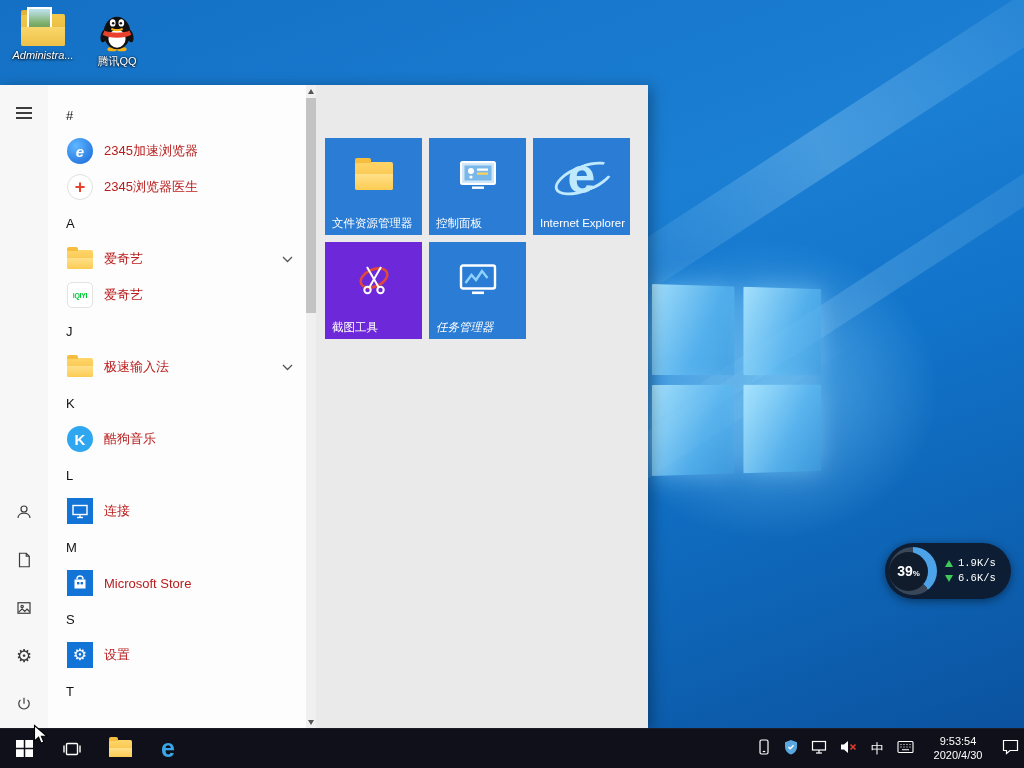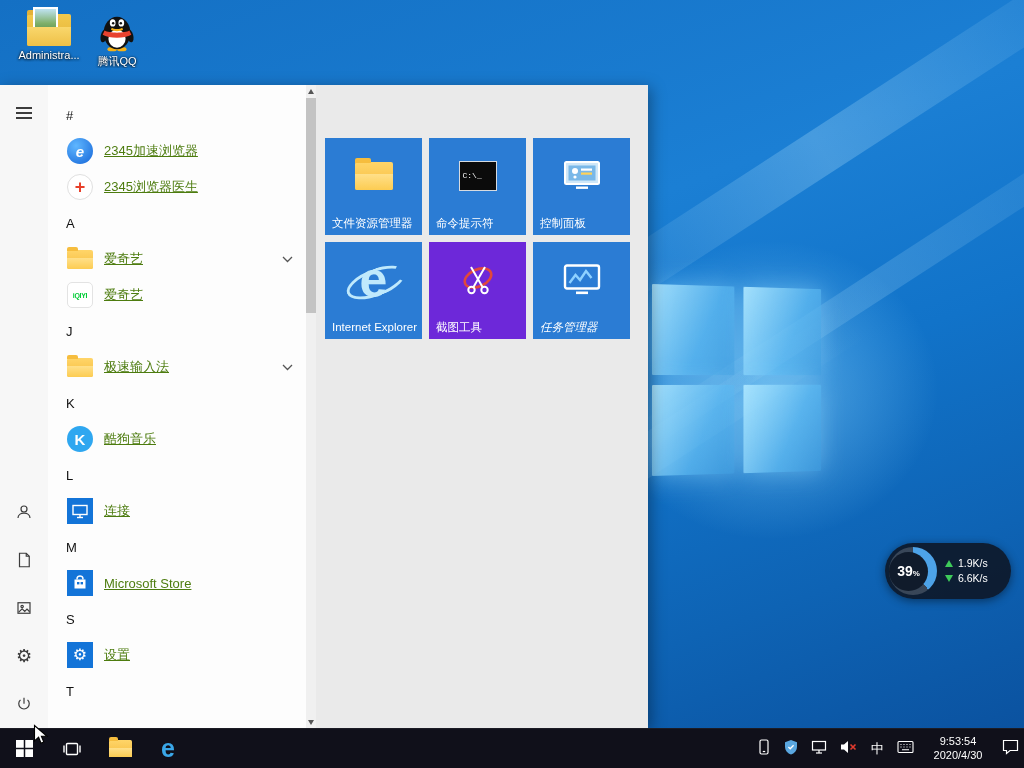--- a/index.html
+++ b/index.html
@@ -42,21 +42,21 @@
   .rail-btn{width:48px;height:48px;display:flex;align-items:center;justify-content:center;
     background:none;border:none;padding:0;cursor:pointer;}
   .rail-top{position:absolute;top:4px;left:0;}
   .rail-bottom{position:absolute;bottom:0;left:0;}
   .hb span{display:block;width:16px;height:2px;background:#3c3c3c;margin:3px 0;}
   .rail-gear{font-size:18px;color:#3c3c3c;line-height:1;}
 
   .app-list{flex:0 0 258px;padding-top:12px;box-sizing:border-box;overflow:hidden;background:#fdfdfd;}
   .al-row{height:36px;display:flex;align-items:center;padding:0 13px 0 18px;box-sizing:border-box;cursor:default;}
   .al-header span{font-size:13px;color:#111;}
-  .al-label{font-size:13px;color:#4d7c0f;margin-left:10px;white-space:nowrap;text-decoration:underline;}
+  .al-label{font-size:13px;color:#b91c1c;margin-left:10px;white-space:nowrap;}
   .al-chevron{margin-left:auto;display:flex;align-items:center;}
   .ic{width:28px;height:28px;flex:0 0 28px;display:flex;align-items:center;justify-content:center;position:relative;}
   .ic-ball{width:26px;height:26px;border-radius:50%;display:flex;align-items:center;justify-content:center;font-weight:bold;}
   .ic-2345b{background:radial-gradient(circle at 35% 30%,#5fb7ff,#1565d8);color:#fff;font-size:15px;font-style:italic;}
   .ic-2345d{background:#fff;border:1px solid #e0e0e0;color:#e8402a;font-size:18px;box-sizing:border-box;}
   .ic-kugou{background:#2fa7f0;color:#fff;font-size:15px;}
   .ic-folder{width:26px;height:19px;position:relative;border-radius:2px;background:linear-gradient(#ffd569,#f6bd3e);}
   .ic-folder::before{content:"";position:absolute;top:-3px;left:0;width:11px;height:4px;background:#f6bd3e;border-radius:2px 2px 0 0;}
   .ic-folder::after{content:"";position:absolute;left:0;right:0;bottom:0;height:11px;background:linear-gradient(#ffe08a,#fccc52);border-radius:0 0 2px 2px;}
   .ic-iqiyi{width:26px;height:26px;background:#fff;border:1px solid #e3e3e3;border-radius:5px;box-sizing:border-box;
@@ -101,21 +101,21 @@
   
   .speed-widget{position:absolute;left:885px;top:543px;width:126px;height:56px;z-index:10;
     background:rgba(14,21,34,.88);border-radius:28px;display:flex;align-items:center;
     box-shadow:0 2px 10px rgba(0,0,0,.45);cursor:pointer;}
   .ring{width:48px;height:48px;border-radius:50%;margin-left:4px;flex:0 0 48px;
     display:flex;align-items:center;
     background:conic-gradient(#4da3e8 39%,rgba(255,255,255,.18) 0);}
   .ring-inner{width:39px;height:39px;border-radius:50%;background:#101b2b;color:#fff;
     display:flex;align-items:baseline;justify-content:center;font-weight:bold;font-size:14px;padding-top:11px;box-sizing:border-box;}
   .ring-inner small{font-size:8px;font-weight:bold;}
-  .speeds{margin-left:8px;font-size:10.5px;color:#fff;}
+  .speeds{margin-left:8px;font-size:10.5px;color:#fff;font-family:Liberation Mono, monospace;}
   .speed-row{display:flex;align-items:center;gap:5px;line-height:15px;}
   .arr-up{width:0;height:0;border-left:4px solid transparent;border-right:4px solid transparent;border-bottom:7px solid #3ecb5a;}
   .arr-down{width:0;height:0;border-left:4px solid transparent;border-right:4px solid transparent;border-top:7px solid #3ecb5a;}
 
   .cursor{position:absolute;left:33px;top:724px;z-index:999;pointer-events:none;}
   svg.ln{stroke:#3c3c3c;stroke-width:1.6;fill:none;}
 </style>
 </head>
 <body>
 
@@ -124,21 +124,21 @@
   <div class="beam beam-1"></div>
   <div class="beam beam-2"></div>
   <div class="beam beam-3"></div>
   <div class="win-logo">
     <div class="win-pane"></div>
     <div class="win-pane"></div>
     <div class="win-pane"></div>
     <div class="win-pane"></div>
   </div>
 
-  <div class="dicon" style="left:16px;top:8px;">
+  <div class="dicon" style="left:10px;top:8px;font-style:italic;">
     <div class="admin-folder">
       <div class="admin-photo"></div>
     </div>
     <div class="dicon-label">Administra...</div>
   </div>
 
   <div class="dicon" style="left:84px;top:8px;">
     <div style="height:44px;display:flex;align-items:flex-end;justify-content:center;">
       <svg width="42" height="42" viewBox="0 0 44 44">
         <ellipse cx="8.5" cy="27" rx="3.5" ry="7" fill="#111" transform="rotate(16 8.5 27)"></ellipse>
@@ -356,26 +356,20 @@
       </div>
   </div>
 
   <div class="tiles-area">
     <div class="tiles-grid">
       <div class="tile" style="background: rgb(43, 124, 212);">
         <div class="tile-icon-wrap">
             <span class="tile-folder"></span>
           </div>
         <div class="tile-label">文件资源管理器</div>
-      </div>
-      <div class="tile" style="background: rgb(43, 124, 212);">
-        <div class="tile-icon-wrap">
-          <span class="cmd-box"><span class="cmd-text">C:\_</span></span>
-        </div>
-        <div class="tile-label">命令提示符</div>
       </div>
       <div class="tile" style="background: rgb(43, 124, 212);">
         <div class="tile-icon-wrap">
           <svg width="40" height="34" viewBox="0 0 40 34">
             <rect x="3" y="3" width="34" height="22" rx="1.5" fill="#cfe7f8" stroke="#fff" stroke-width="2"></rect>
             <rect x="6.5" y="6.5" width="27" height="15" fill="#79b8e8"></rect>
             <circle cx="13" cy="12" r="3" fill="#fff"></circle>
             <rect x="19" y="9.5" width="11" height="2.2" fill="#fff"></rect>
             <rect x="19" y="13.5" width="11" height="2.2" fill="#ffd257"></rect>
             <circle cx="13" cy="18" r="1.6" fill="#fff"></circle>

